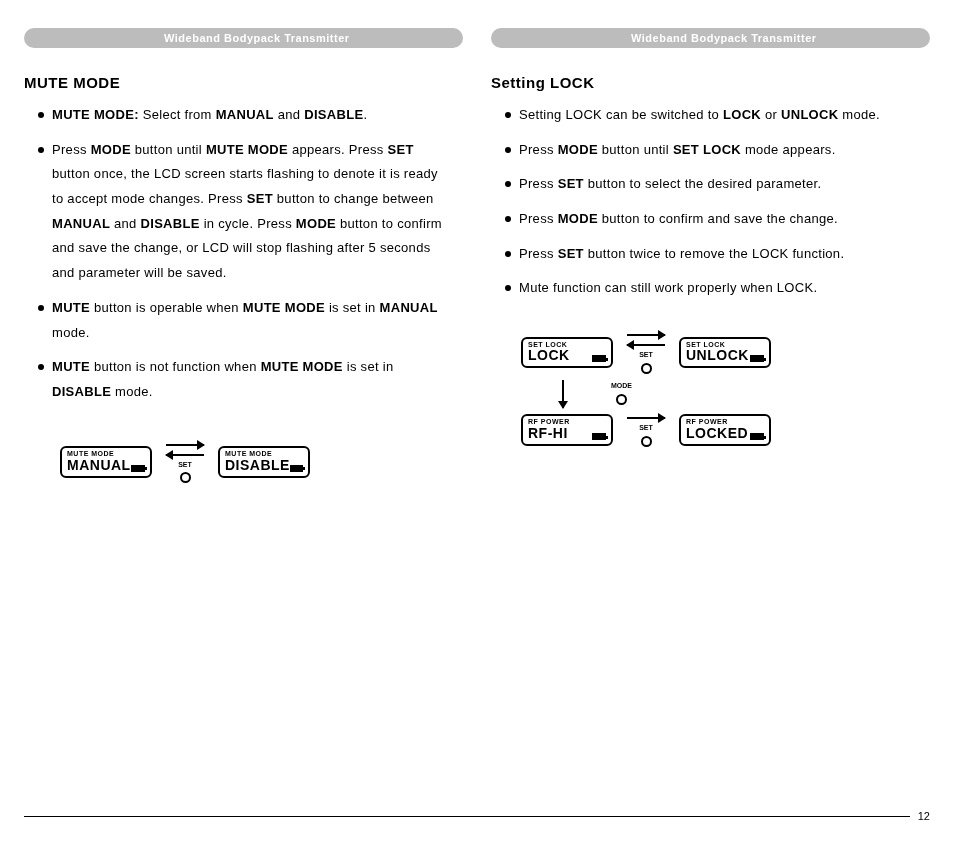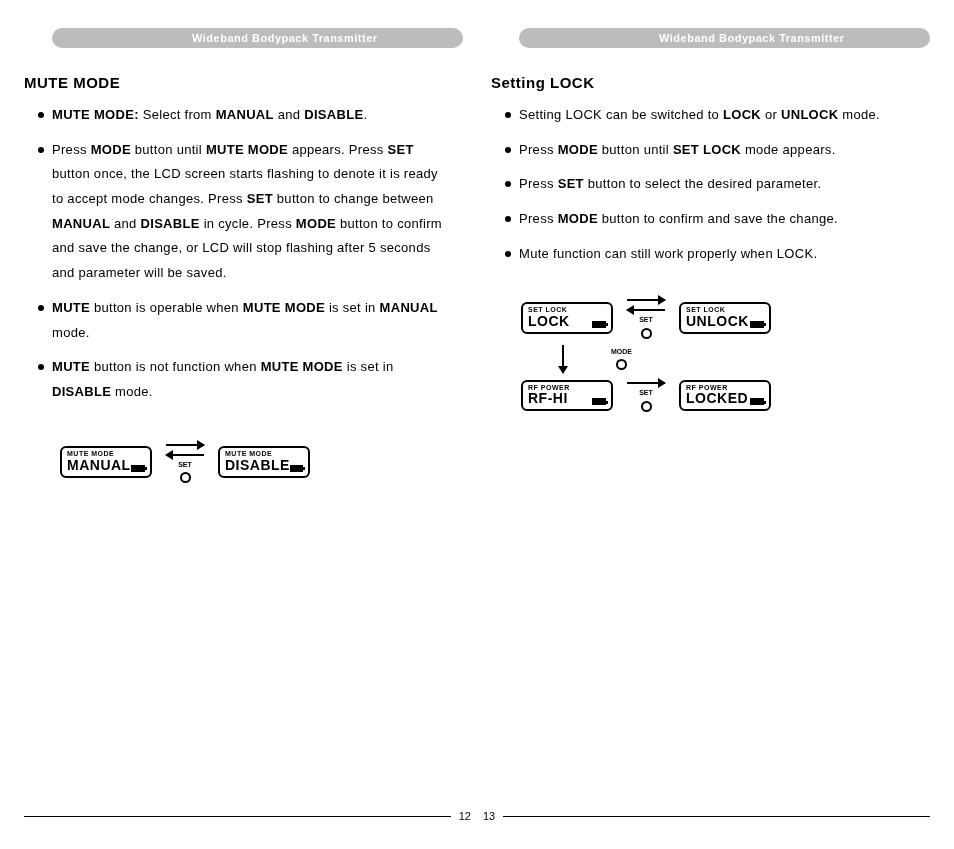--- a/index.html
+++ b/index.html
@@ -17,21 +17,20 @@
     gap: 28px;
   }
   .column {
     flex: 1;
     position: relative;
   }
   .header-bar {
     position: relative;
     height: 32px;
     margin-bottom: 14px;
-    margin-left: 28px;
   }
   .accent {
     position: absolute;
     left: 0; top: 0;
     width: 120px; height: 20px;
     background: #bcbcbc;
     border-top-left-radius: 10px;
     border-bottom-left-radius: 10px;
   }
   .bar {
@@ -278,20 +277,21 @@
       <div class="bar">Wideband Bodypack Transmitter</div>
     </div>
 
     <h2 class="section">Setting LOCK</h2>
 
     <ul class="bullets" id="right-bullets">
         <li><span>Setting LOCK can be switched to </span><span class="b">LOCK</span><span> or </span><span class="b">UNLOCK</span><span> mode.</span></li>
         <li><span>Press </span><span class="b">MODE</span><span> button until </span><span class="b">SET LOCK</span><span> mode appears.</span></li>
         <li><span>Press </span><span class="b">SET</span><span> button to select the desired parameter.</span></li>
         <li><span>Press </span><span class="b">MODE</span><span> button to confirm and save the change.</span></li>
+        <li><span>Press </span><span class="b">SET</span><span> button twice to remove the LOCK function.</span></li>
         <li><span>Mute function can still work properly when LOCK.</span></li>
       </ul>
 
 
     <div class="diagram2">
       <div class="d2-row">
         <div class="lcd">
           <span class="small">SET  LOCK</span>
           <span class="big">
             <span>LOCK</span>
@@ -344,17 +344,13 @@
       </div>
     </div>
   </div>
 </div>
 
 <div class="footer">
   <div class="col left">
     <div class="hr"></div>
     <span>12</span>
   </div>
-  <div class="col">
-    <span>13</span>
-    <div class="hr"></div>
-  </div>
 </div>
 
 </body></html>

